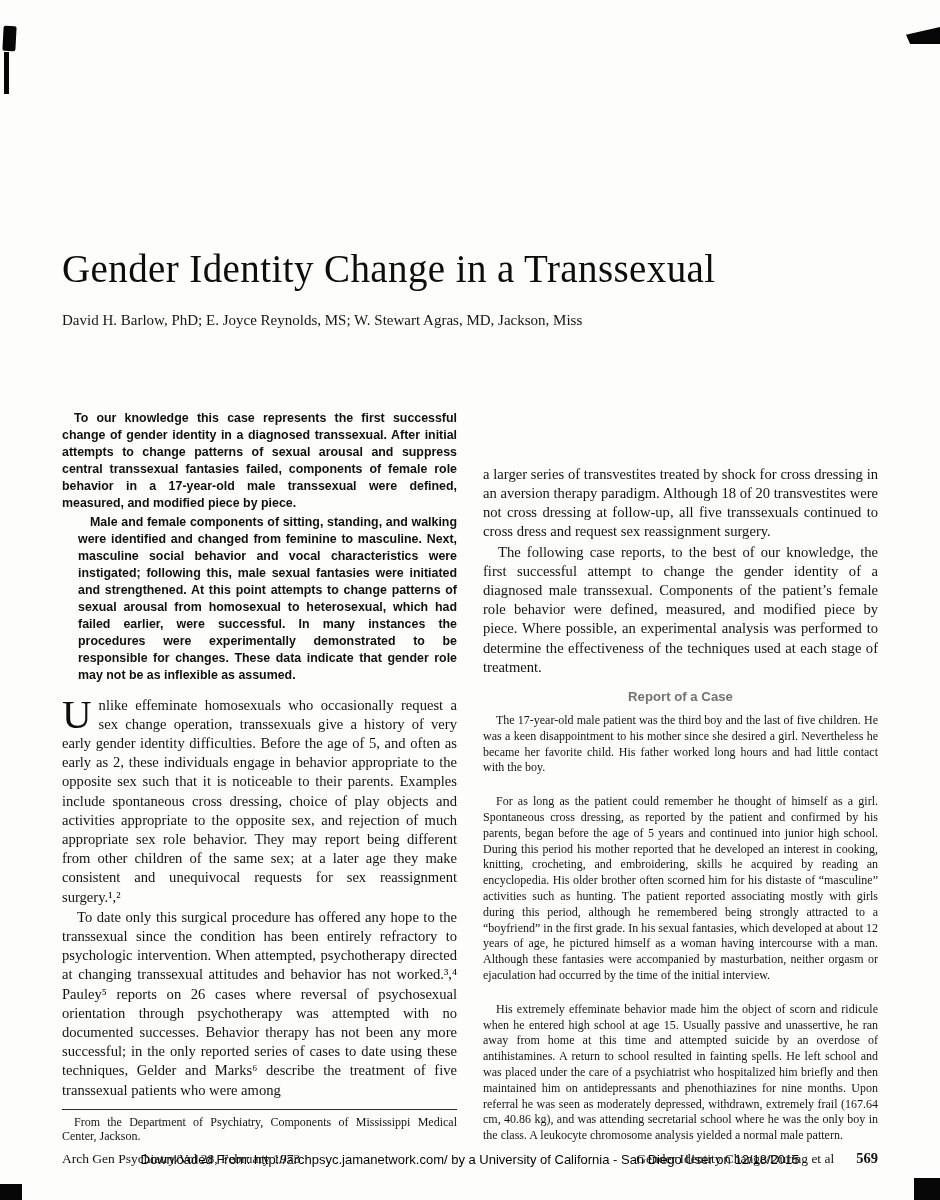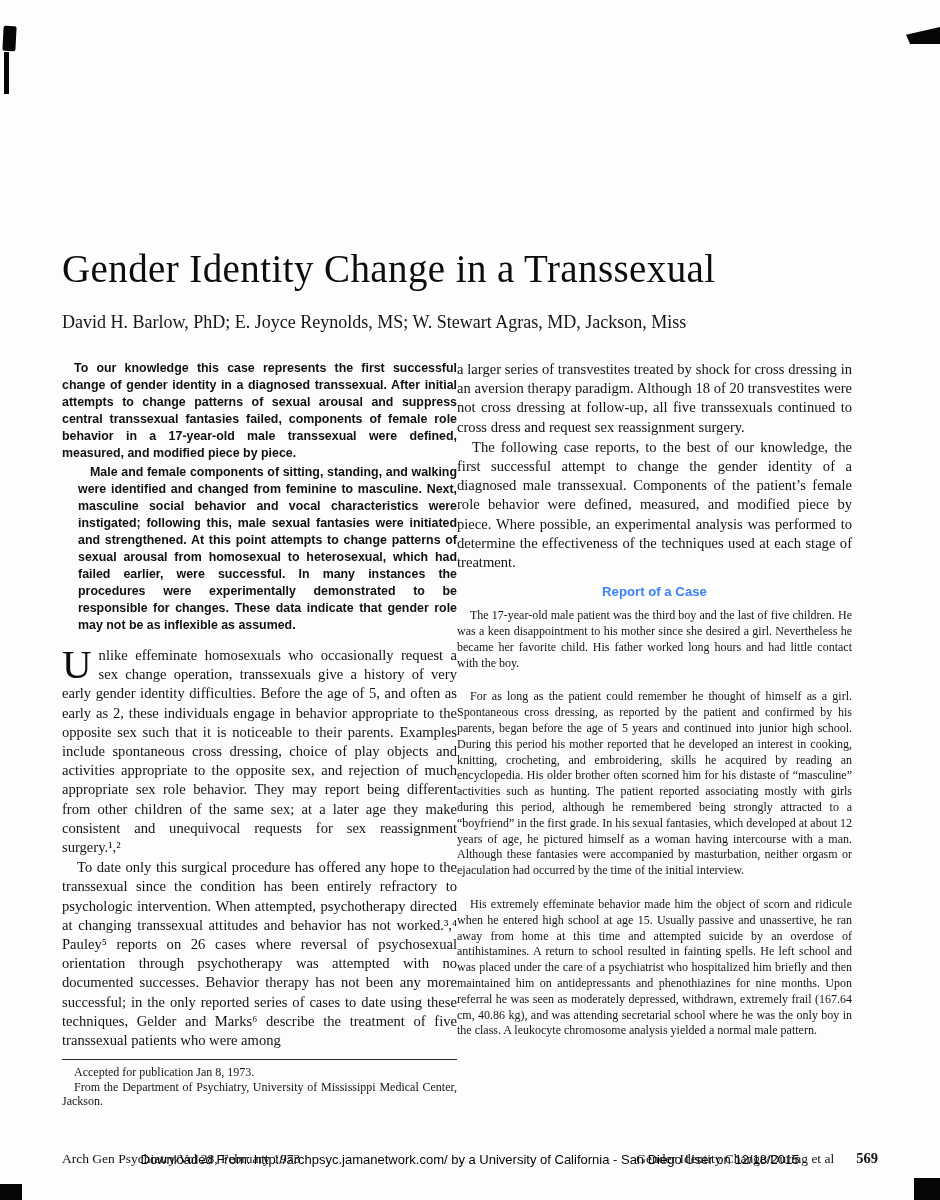--- a/index.html
+++ b/index.html
@@ -16,26 +16,26 @@
   #artifact-tr-wedge { left:906px; top:27px; width:34px; height:17px; clip-path:polygon(0 45%, 100% 0, 100% 100%, 12% 100%); }
   #artifact-bl-block { left:0;    top:1184px; width:22px; height:16px; }
   #artifact-br-block { left:914px; top:1178px; width:26px; height:22px; }
 
   .page-title {
     position:absolute; left:62px; top:246px; width:816px;
     font-size:39px; font-weight:400; letter-spacing:0.4px; color:#0d0d0d;
   }
   .authors {
     position:absolute; left:62px; top:312px; width:816px;
-    font-size:18px; color:#161616;
+    font-size:15px; color:#161616;
   }
 
   .columns {
     position:absolute; left:62px; top:360px; width:816px; height:784px;
-    display:flex; overflow:hidden;
+    display:flex; gap:26px; overflow:hidden;align-items:flex-end;
   }
   .col { width:395px; }
 
   .abstract {
     font-family:"Liberation Sans", sans-serif;
     font-weight:700; font-size:12.4px; line-height:17px;
     text-align:justify; color:#101010;
   }
   .abstract p { text-indent:12px; }
   .abstract p + p { margin-top:2px;margin-left:16px; }
@@ -53,21 +53,21 @@
   .footnotes {
     margin-top:9px; border-top:1px solid #2a2a2a; padding-top:5px;
     font-size:12px; line-height:14.6px; text-align:justify; color:#151515;
   }
   .footnotes div { text-indent:12px; }
 
   .case-continuation { }
   .section-heading {
     font-family:"Liberation Sans", sans-serif;
     font-weight:700; font-size:13.2px; text-align:center;
-    margin:12px 0 9px 0; color:#3b82f6;
+    margin:12px 0 9px 0; color:#737373;
   }
   .casetext {
     font-size:12px; line-height:15.8px; text-align:justify; color:#141414;
   }
   .casetext p { text-indent:13px; }
   .casetext p + p { margin-top:18px; }
 
   .footer {
     position:absolute; left:62px; top:1150px; width:816px;
     display:flex; justify-content:space-between; align-items:baseline;
@@ -104,22 +104,21 @@
         <p>To our knowledge this case represents the first successful change of gender identity in a diagnosed transsexual. After initial attempts to change patterns of sexual arousal and suppress central transsexual fantasies failed, components of female role behavior in a 17-year-old male transsexual were defined, measured, and modified piece by piece.</p>
         <p>Male and female components of sitting, standing, and walking were identified and changed from feminine to masculine. Next, masculine social behavior and vocal characteristics were instigated; following this, male sexual fantasies were initiated and strengthened. At this point attempts to change patterns of sexual arousal from homosexual to heterosexual, which had failed earlier, were successful. In many instances the procedures were experimentally demonstrated to be responsible for changes. These data indicate that gender role may not be as inflexible as assumed.</p>
       </div>
 
       <div class="bodytext">
         <p class="intro-p1"><span class="dropcap">U</span><span>nlike effeminate homosexuals who occasionally request a sex change operation, transsexuals give a history of very early gender identity difficulties. Before the age of 5, and often as early as 2, these individuals engage in behavior appropriate to the opposite sex such that it is noticeable to their parents. Examples include spontaneous cross dressing, choice of play objects and activities appropriate to the opposite sex, and rejection of much appropriate sex role behavior. They may report being different from other children of the same sex; at a later age they make consistent and unequivocal requests for sex reassignment surgery.¹,²</span></p>
         <p class="indent">To date only this surgical procedure has offered any hope to the transsexual since the condition has been entirely refractory to psychologic intervention. When attempted, psychotherapy directed at changing transsexual attitudes and behavior has not worked.³,⁴ Pauley⁵ reports on 26 cases where reversal of psychosexual orientation through psychotherapy was attempted with no documented successes. Behavior therapy has not been any more successful; in the only reported series of cases to date using these techniques, Gelder and Marks⁶ describe the treatment of five transsexual patients who were among</p>
       </div>
 
       <div class="footnotes">
-        <div>Accepted for publication Jan 8, 1973.</div>
-        <div>From the Department of Psychiatry, University of Mississippi Medical Center, Jackson.</div>
+        <div>From the Department of Psychiatry, Components of Mississippi Medical Center, Jackson.</div>
       </div>
     </div>
 
     <div class="col">
       <div class="bodytext">
         <p class="case-continuation">a larger series of transvestites treated by shock for cross dressing in an aversion therapy paradigm. Although 18 of 20 transvestites were not cross dressing at follow-up, all five transsexuals continued to cross dress and request sex reassignment surgery.</p>
         <p class="indent">The following case reports, to the best of our knowledge, the first successful attempt to change the gender identity of a diagnosed male transsexual. Components of the patient’s female role behavior were defined, measured, and modified piece by piece. Where possible, an experimental analysis was performed to determine the effectiveness of the techniques used at each stage of treatment.</p>
       </div>
 
       <h2 class="section-heading">Report of a Case</h2>

